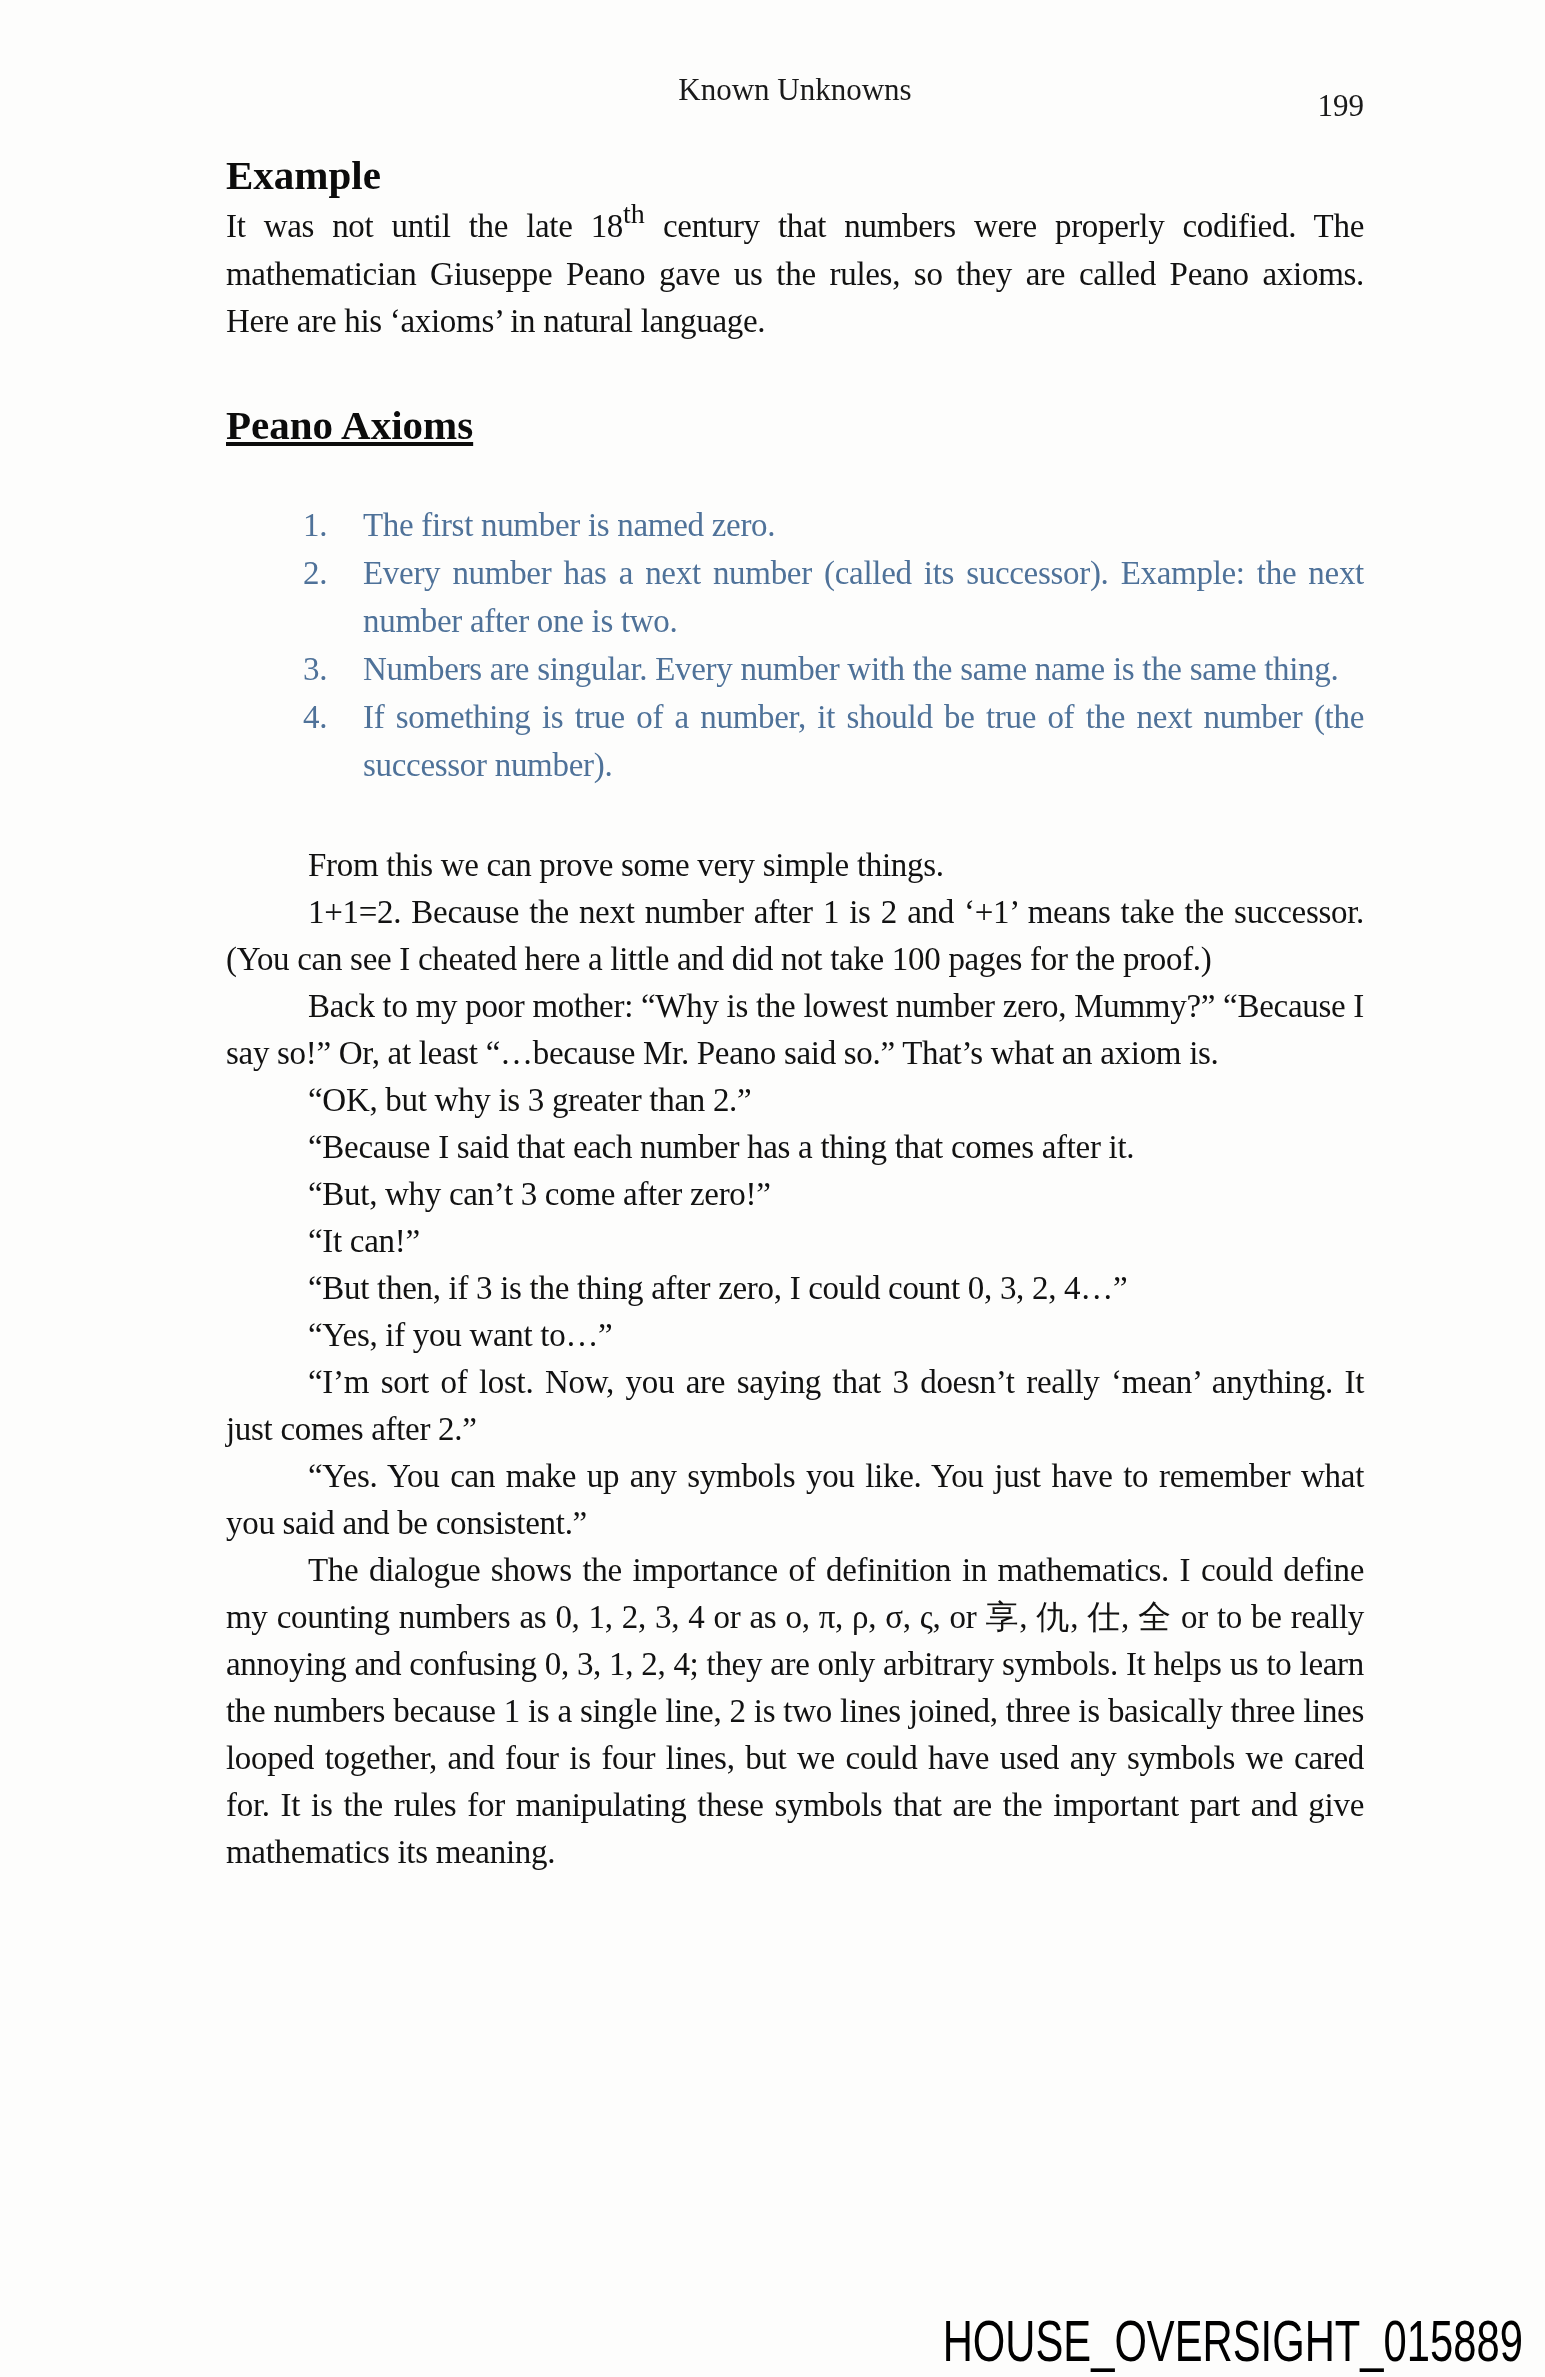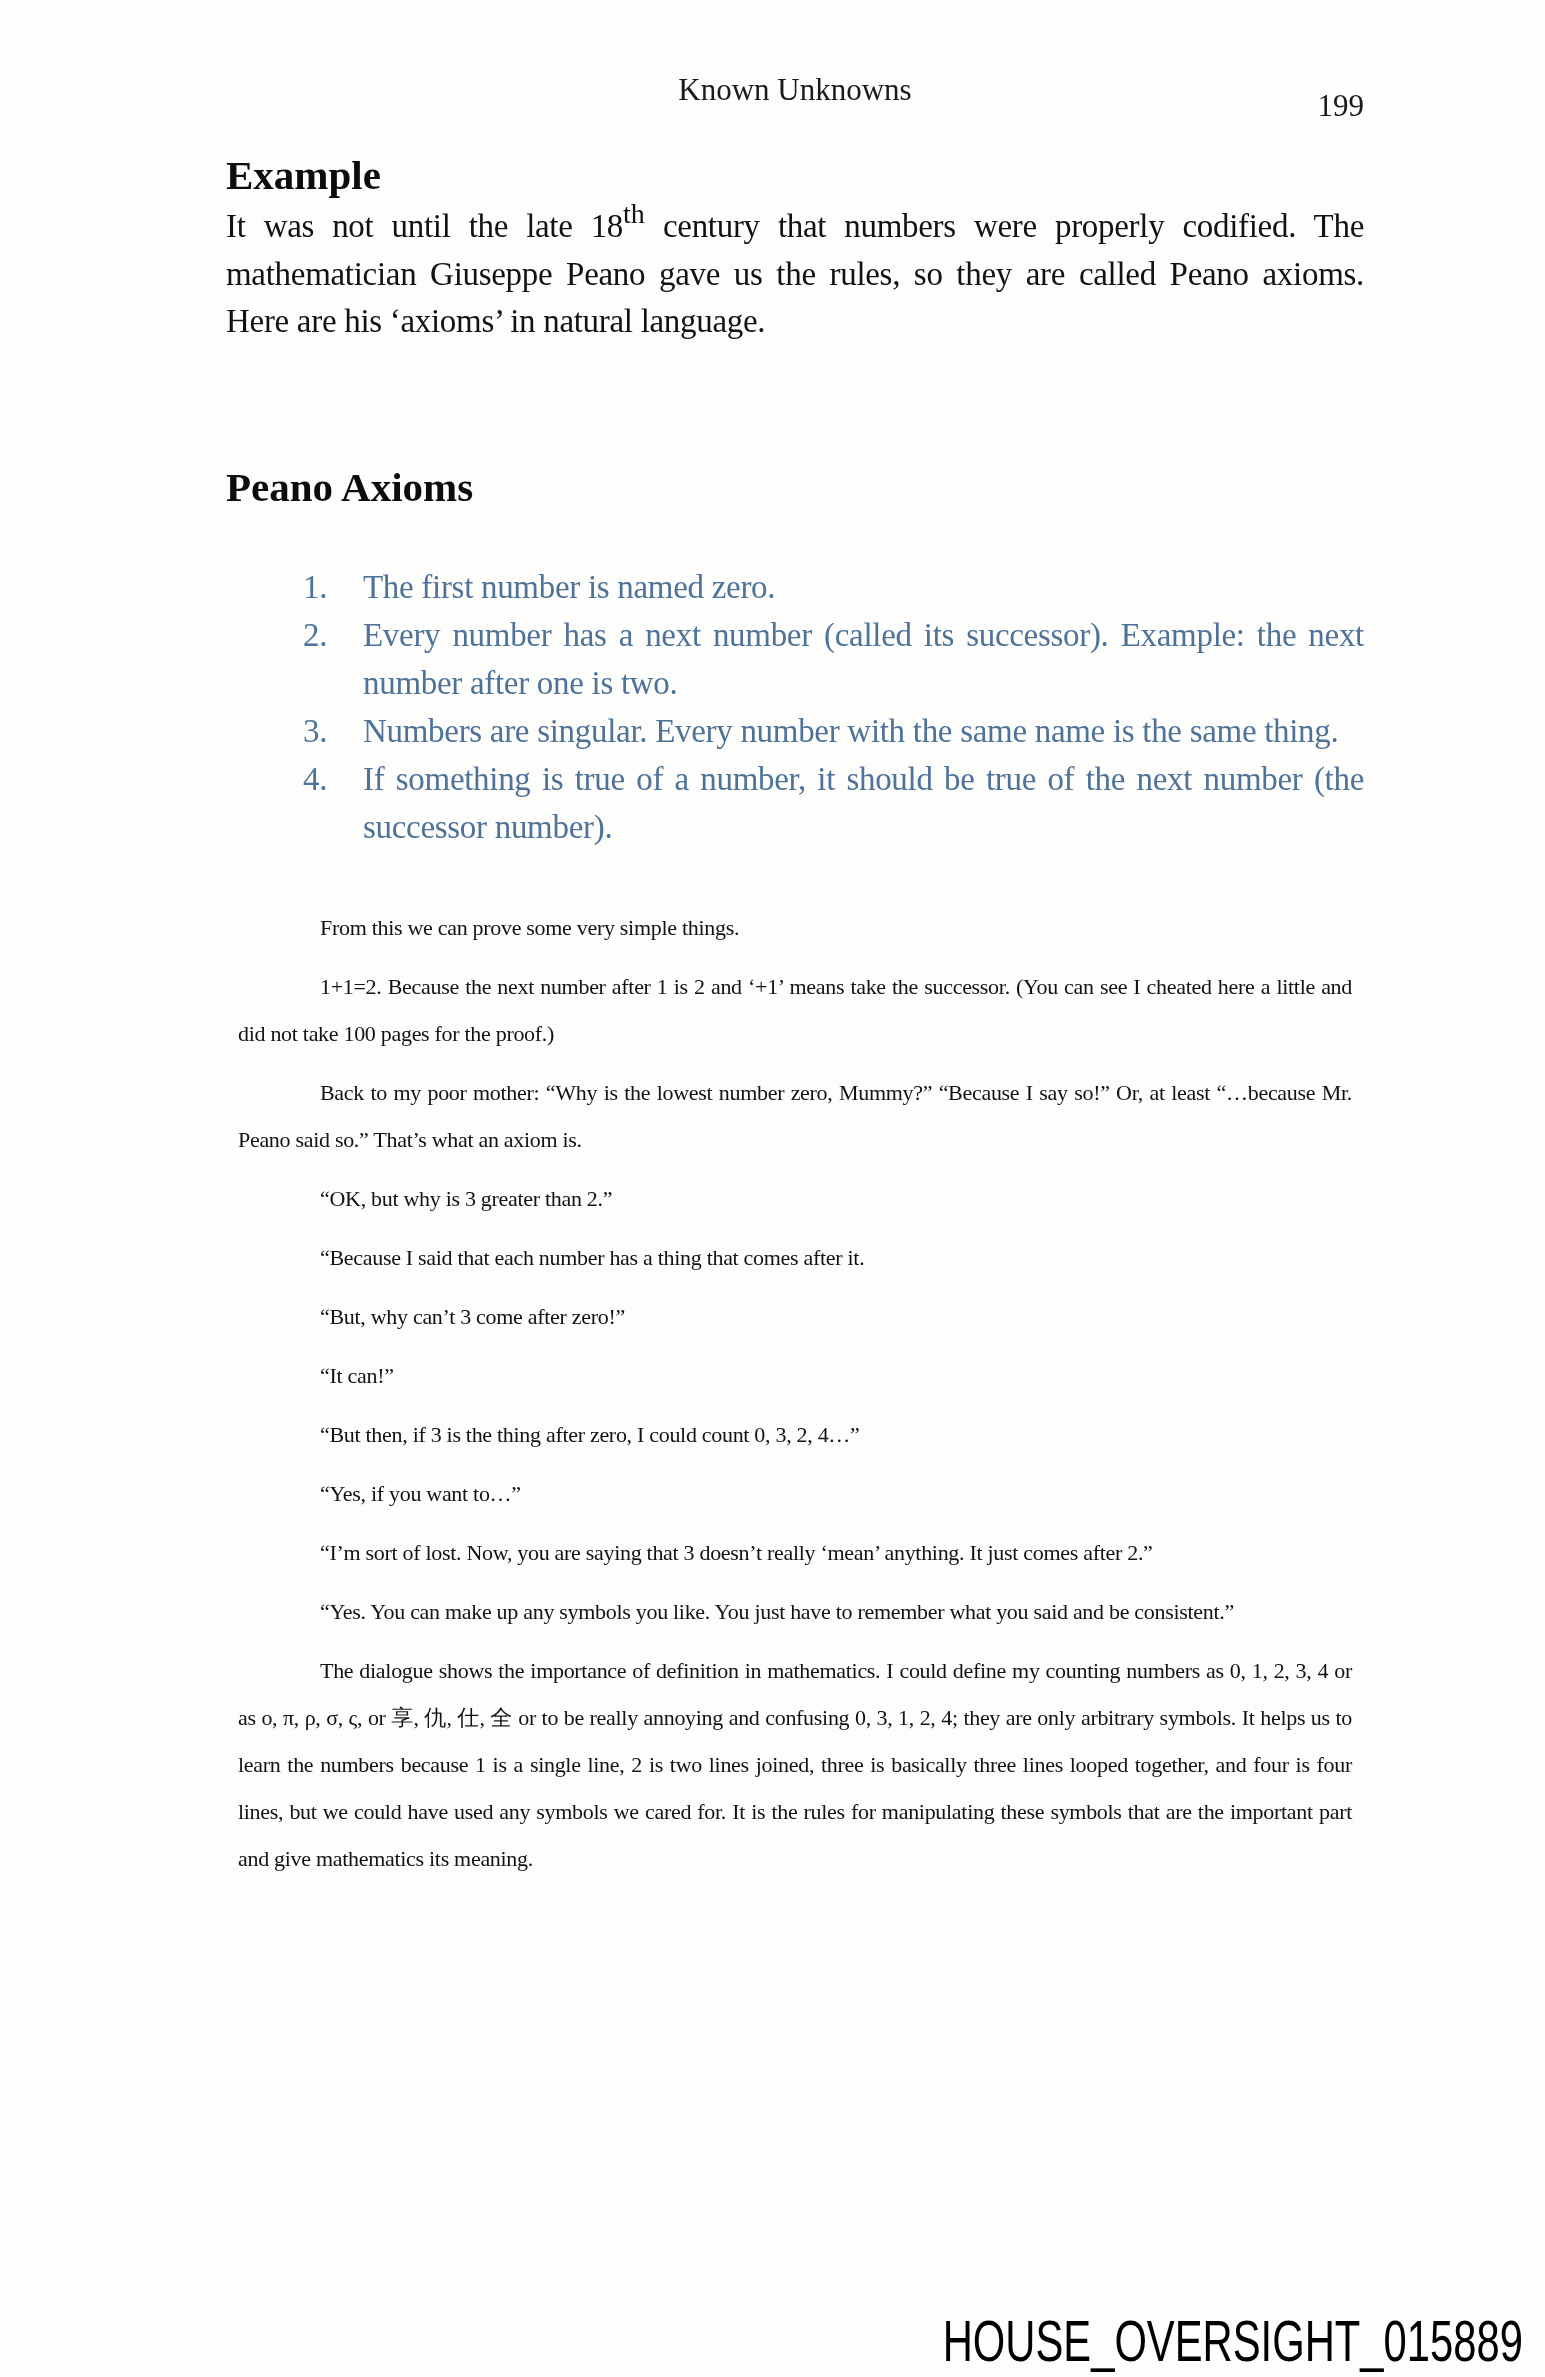--- a/index.html
+++ b/index.html
@@ -30,21 +30,21 @@
   .rh-num   { position: absolute; right: 0; top: 16px; }
   h1.sect {
     margin: 0;
     font-size: 41px;
     line-height: 45px;
     font-weight: 700;
     color: #0c0c0c;
     letter-spacing: 0px;
   }
   h1.numbers { margin-top: 45px; }
-  h1.peano   { margin-top: 120px; }
+  h1.peano   { margin-top: 58px; text-decoration: underline; }
   .intro {
     margin: 5.2px 0 0 0;
     font-size: 33px;
     line-height: 47px;
     text-align: justify;
     letter-spacing: -0.3px;
   }
   .sup {
     font-size: 28px;
     position: relative;
@@ -63,22 +63,22 @@
     padding-left: 137px;
     text-align: justify;
   }
   .axiom-num {
     position: absolute;
     left: 77px;
     top: 0;
   }
   .bodytext { margin-top: 53px; }
   .bodytext p {
-    margin: 12px;
-    font-size: 22px;
+    margin: 0;
+    font-size: 33px;
     line-height: 47px;
     text-align: justify;
     text-indent: 82px;
     letter-spacing: -0.3px;
   }
   .stamp {
     position: absolute;
     right: 22px;
     bottom: 6.9px;
     font-family: "Liberation Sans", "DejaVu Sans", sans-serif;

